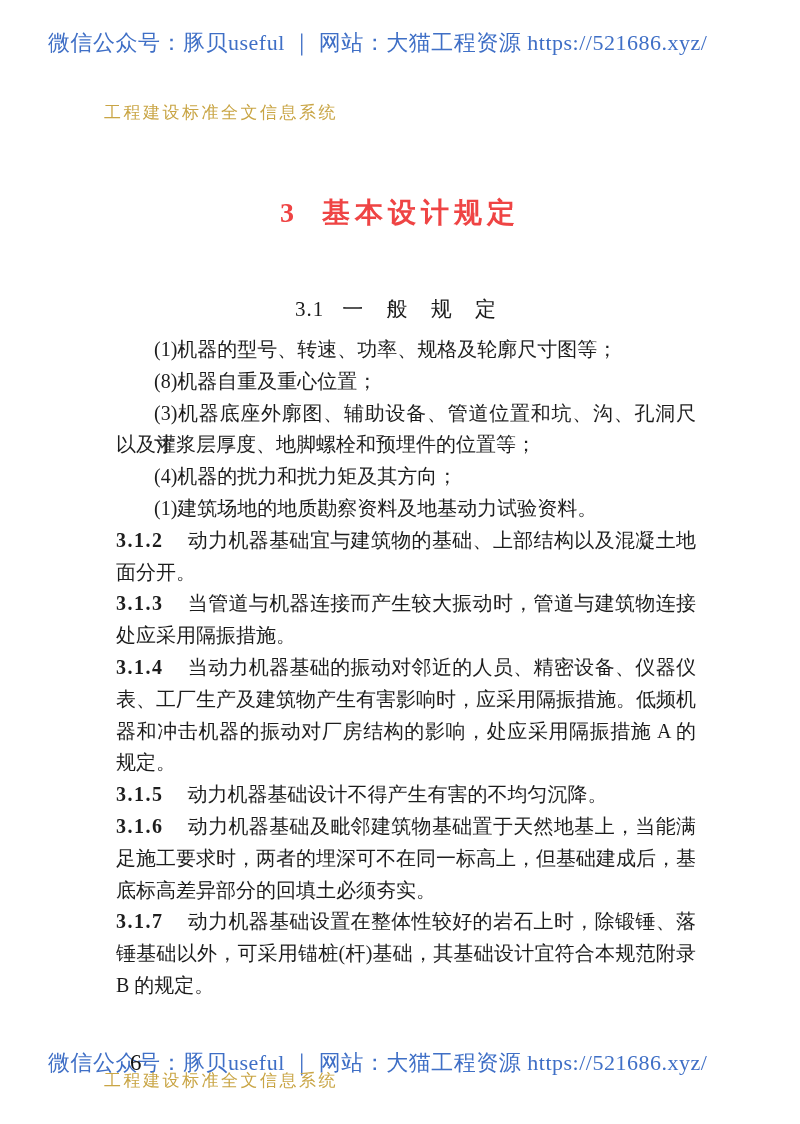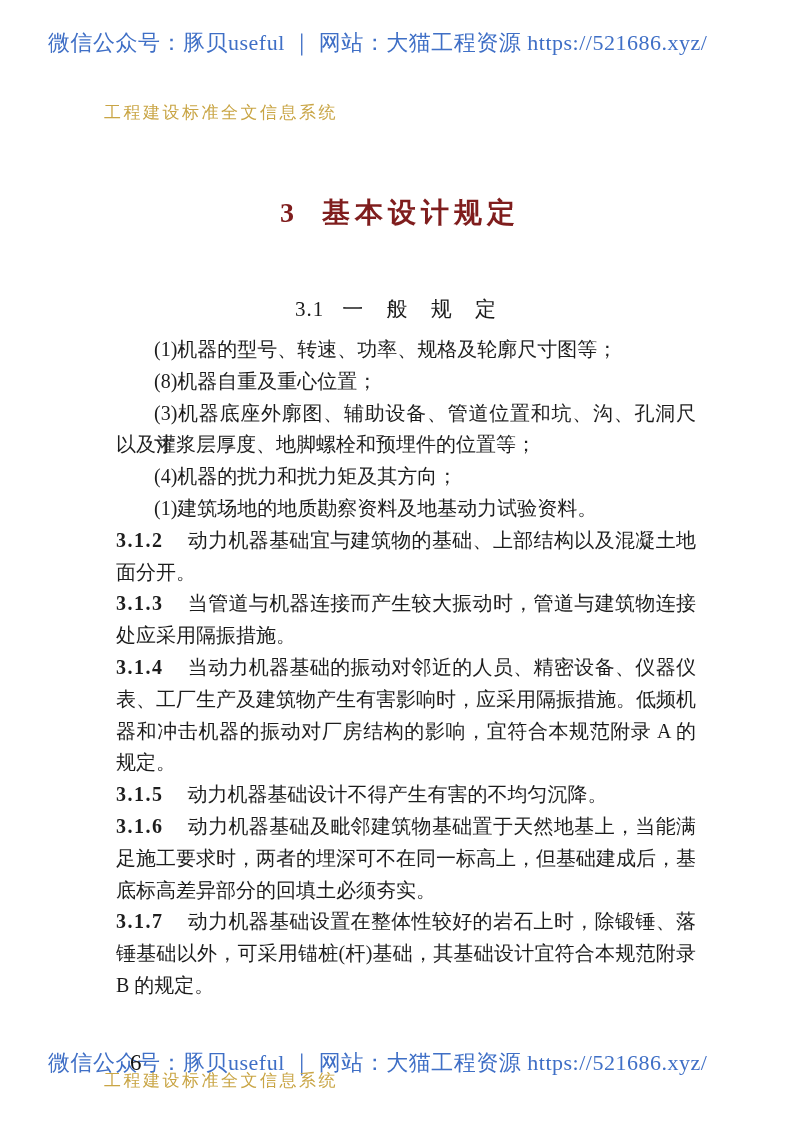--- a/index.html
+++ b/index.html
@@ -43,21 +43,21 @@
   }
   
   .chapter-heading {
     position: absolute;
     top: 194px;
     left: 0;
     width: 100%;
     text-align: center;
     font-size: 28px;
     font-weight: bold;
-    color: #7f1d1d;
+    color: #ef4444;
     white-space: nowrap;
   }
   .chapter-heading .chap-num { margin-right: 28px; }
   .chapter-heading .chap-title { letter-spacing: 5px; }
   
   .section-heading {
     position: absolute;
     top: 295px;
     left: 0;
     width: 100%;
@@ -114,21 +114,21 @@
     <div class="bl ind fill"><span>(3)机器底座外廓图、辅助设备、管道位置和坑、沟、孔洞尺寸</span></div>
     <div class="bl"><span>以及灌浆层厚度、地脚螺栓和预埋件的位置等；</span></div>
     <div class="bl ind"><span>(4)机器的扰力和扰力矩及其方向；</span></div>
     <div class="bl ind"><span>(1)建筑场地的地质勘察资料及地基动力试验资料。</span></div>
     <div class="bl fill"><span class="pnum">3.1.2</span><span>动力机器基础宜与建筑物的基础、上部结构以及混凝土地</span></div>
     <div class="bl"><span>面分开。</span></div>
     <div class="bl fill"><span class="pnum">3.1.3</span><span>当管道与机器连接而产生较大振动时，管道与建筑物连接</span></div>
     <div class="bl"><span>处应采用隔振措施。</span></div>
     <div class="bl fill"><span class="pnum">3.1.4</span><span>当动力机器基础的振动对邻近的人员、精密设备、仪器仪</span></div>
     <div class="bl fill"><span>表、工厂生产及建筑物产生有害影响时，应采用隔振措施。低频机</span></div>
-    <div class="bl fill"><span>器和冲击机器的振动对厂房结构的影响，宜符合本规范附录 A 的</span></div>
+    <div class="bl fill"><span>器和冲击机器的振动对厂房结构的影响，处应采用隔振措施 A 的</span></div>
     <div class="bl"><span>规定。</span></div>
     <div class="bl"><span class="pnum">3.1.5</span><span>动力机器基础设计不得产生有害的不均匀沉降。</span></div>
     <div class="bl fill"><span class="pnum">3.1.6</span><span>动力机器基础及毗邻建筑物基础置于天然地基上，当能满</span></div>
     <div class="bl fill"><span>足施工要求时，两者的埋深可不在同一标高上，但基础建成后，基</span></div>
     <div class="bl"><span>底标高差异部分的回填土必须夯实。</span></div>
     <div class="bl fill"><span class="pnum">3.1.7</span><span>动力机器基础设置在整体性较好的岩石上时，除锻锤、落</span></div>
     <div class="bl fill"><span>锤基础以外，可采用锚桩(杆)基础，其基础设计宜符合本规范附录</span></div>
     <div class="bl"><span>B 的规定。</span></div>
   </div>
 

